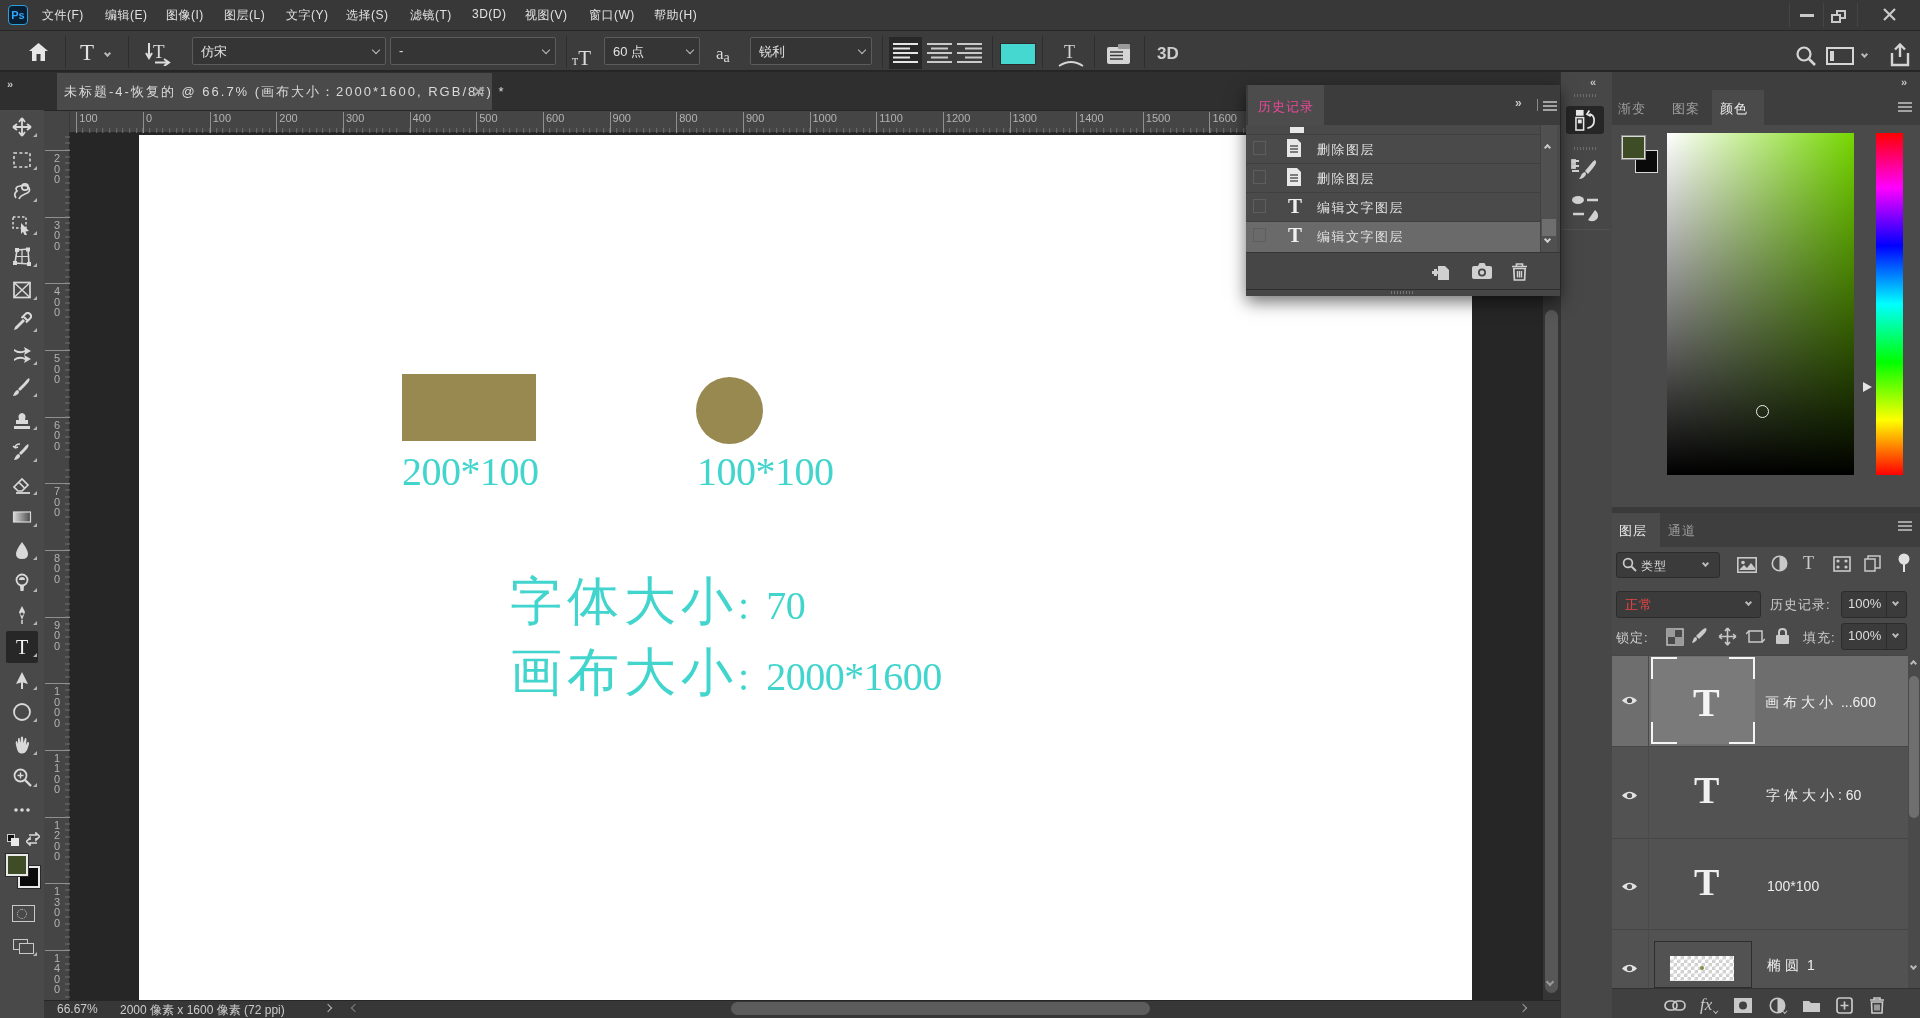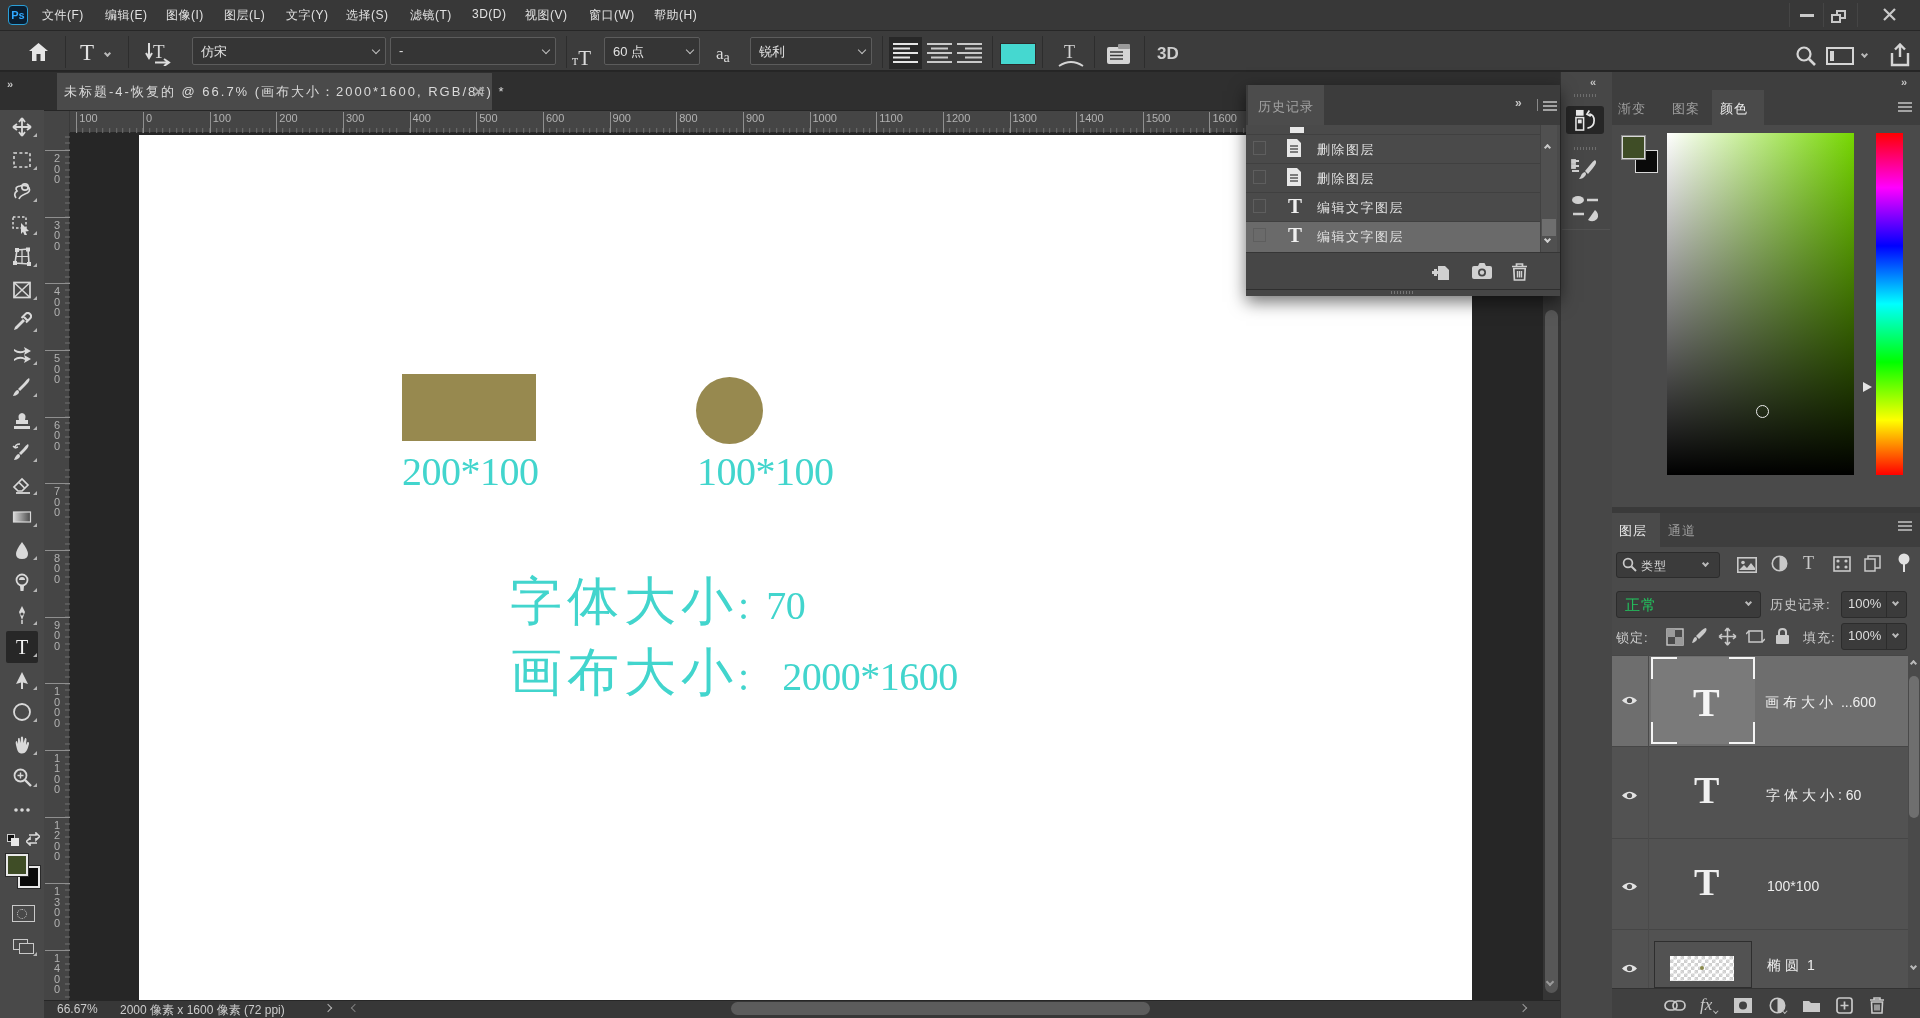--- a/index.html
+++ b/index.html
@@ -231,21 +231,21 @@
 <div class="vlabel" style="top:952.8px">1<br>4<br>0<br>0</div>
 <div class="abs" style="left:44px;top:111px;width:26px;height:22px;background:#454545;border-right:1px solid #3a3a3a"></div>
 
 <div class="abs" id="canvasvp" style="left:70px;top:133px;width:1473px;height:867px;background:#262626;overflow:hidden">
   <div class="abs" id="canvas" style="left:69px;top:2px;width:1333px;height:900px;background:#ffffff">
     <div class="abs" style="left:263px;top:239px;width:134px;height:67px;background:#97894f"></div>
     <div class="abs" style="left:557px;top:242px;width:67px;height:67px;border-radius:50%;background:#97894f"></div>
     <div class="abs cyantext" style="left:263px;top:315px">200*100</div>
     <div class="abs cyantext" style="left:558px;top:315px">100*100</div>
     <div class="abs" style="left:371px;top:444px"><span class="cjk40">字体大小</span><span class="cyantext">: </span><span class="cyantext" style="margin-left:8px">70</span></div>
-    <div class="abs" style="left:371px;top:515px"><span class="cjk40">画布大小</span><span class="cyantext">: </span><span class="cyantext" style="margin-left:24px">2000*1600</span></div>
+    <div class="abs" style="left:371px;top:515px"><span class="cjk40">画布大小</span><span class="cyantext">: </span><span class="cyantext" style="margin-left:8px">2000*1600</span></div>
   </div>
 </div>
 
 <div class="abs" style="left:1543px;top:133px;width:17px;height:867px;background:#353535"></div>
 <div class="abs" style="left:1545px;top:310px;width:13px;height:683px;background:#575757;border-radius:7px"></div>
 <div class="chev" style="left:1547px;top:979px;border-color:#9a9a9a;transform:rotate(45deg);width:6px;height:6px"></div>
 
 <div class="abs" style="left:0;top:1000px;width:1560px;height:18px;background:#373737;border-top:1px solid #262626"></div>
 <div class="abs" style="left:57px;top:1002px;font-size:12px;color:#cccccc">66.67%</div>
 <div class="abs" style="left:120px;top:1002px;font-size:12px;color:#cccccc">2000 像素 x 1600 像素 (72 ppi)</div>
@@ -477,21 +477,21 @@
       </svg>
 <svg class="ico" style="left:1864px;top:555px" width="17" height="17" viewBox="0 0 17 17">
         <rect x="1" y="4" width="10" height="12" stroke="#c9c9c9" stroke-width="1.5" fill="none"></rect>
         <path d="M4 4 L4 1 L16 1 L16 13 L11 13" stroke="#c9c9c9" stroke-width="1.5" fill="none"></path>
       </svg>
 <svg class="ico" style="left:1897px;top:553px" width="14" height="20" viewBox="0 0 14 20">
         <circle cx="7" cy="6" r="5.5" fill="#e0e0e0"></circle>
         <path d="M7 11 L7 19" stroke="#e0e0e0" stroke-width="2"></path>
       </svg>
 <div class="abs" style="left:1616px;top:591px;width:145px;height:27px;background:#3b3b3b;border:1px solid #2c2c2c;border-radius:3px"></div>
-<span class="abs" style="left:1625px;top:596px;font-size:15px;color:#22c55e;letter-spacing:1px">正常</span>
+<span class="abs" style="left:1625px;top:596px;font-size:13px;color:#ef4444;letter-spacing:1px">正常</span>
 <div class="chev" style="left:1746px;top:600px;width:5px;height:5px"></div>
 <span class="abs" style="left:1770px;top:596px;font-size:13px;color:#cccccc;letter-spacing:1px">历史记录:</span>
 <div class="abs" style="left:1841px;top:591px;width:66px;height:27px;background:#3b3b3b;border:1px solid #2c2c2c;border-radius:3px"></div>
 <div class="abs" style="left:1886px;top:591px;width:1px;height:27px;background:#2c2c2c"></div>
 <span class="abs" style="left:1848px;top:596px;font-size:13px;color:#dddddd">100%</span>
 <div class="chev" style="left:1893px;top:600px;width:5px;height:5px"></div>
 <span class="abs" style="left:1616px;top:629px;font-size:13px;color:#cccccc;letter-spacing:1px">锁定:</span>
 <svg class="ico" style="left:1666px;top:628px" width="18" height="18" viewBox="0 0 18 18">
         <rect x="1" y="1" width="16" height="16" fill="none" stroke="#c9c9c9" stroke-width="1.4"></rect>
         <path d="M1 1 h8 v8 h-8 Z M9 9 h8 v8 h-8 Z" fill="#9a9a9a"></path>
@@ -586,21 +586,21 @@
         <path d="M1 4 L15 4 M5 4 L5 2 L11 2 L11 4" stroke="#c9c9c9" stroke-width="1.6" fill="none"></path>
         <path d="M2.5 6 L13.5 6 L13 17 L3 17 Z" fill="none" stroke="#c9c9c9" stroke-width="1.6"></path>
         <path d="M6 8.5 L6 14.5 M8 8.5 L8 14.5 M10 8.5 L10 14.5" stroke="#c9c9c9" stroke-width="1.3"></path>
       </svg>
 </div>
 
 <div id="history">
 <div class="abs" style="left:1246px;top:85px;width:314px;height:211px;background:#4a4a4a;box-shadow:0 6px 16px rgba(0,0,0,0.55)"></div>
 <div class="abs" style="left:1246px;top:85px;width:314px;height:40px;background:#3c3c3c"></div>
 <div class="abs" style="left:1248px;top:85px;width:76px;height:40px;background:#4c4c4c"></div>
-<span class="abs" style="left:1258px;top:98px;font-size:13px;color:#a3a3a3;letter-spacing:1px">历史记录</span>
+<span class="abs" style="left:1258px;top:98px;font-size:13px;color:#ec4899;letter-spacing:1px">历史记录</span>
 <div class="abs" style="left:1515px;top:96px;color:#c5c5c5;font-size:12px;font-weight:bold;letter-spacing:-1px">»</div>
 <div class="abs" style="left:1537px;top:99px;width:1px;height:12px;background:#8a8a8a"></div>
 <svg class="ico" style="left:1543px;top:101px" width="14" height="10" viewBox="0 0 14 10">
         <path d="M0 1 h14 M0 5 h14 M0 9 h14" stroke="#c5c5c5" stroke-width="1.4"></path>
       </svg>
 <div class="abs" style="left:1246px;top:125px;width:314px;height:127px;background:#4a4a4a"></div>
 <div class="abs" style="left:1290px;top:127px;width:14px;height:6px;background:#e8e8e8"></div>
 <div class="abs" style="left:1246px;top:221px;width:294px;height:31px;background:#6a6a6a"></div>
 <div class="abs" style="left:1246px;top:134px;width:294px;height:1px;background:#404040"></div>
 <div class="abs" style="left:1253px;top:141px;width:13px;height:14px;border:1px solid #5e5e5e"></div>

